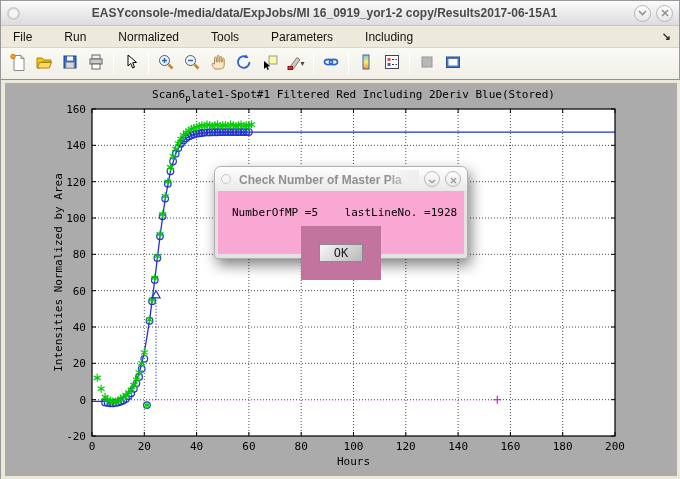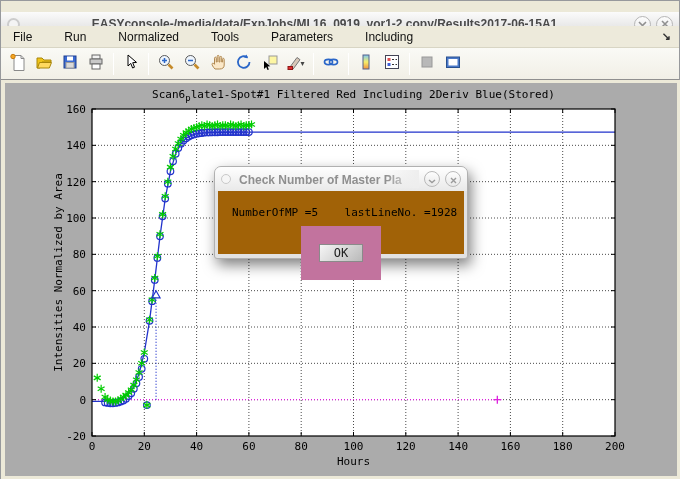--- a/index.html
+++ b/index.html
@@ -1,21 +1,21 @@
 <!DOCTYPE html>
 <html><head>
 <meta charset="utf-8">
 <style>
   * { margin:0; padding:0; box-sizing:border-box; }
   html,body { width:680px; height:479px; }
   body { font-family:"Liberation Sans", sans-serif; background:#ece9d8; overflow:hidden; }
   #window { position:relative; width:680px; height:479px; border:1px solid #97999c; background:#ece9d8; }
 
   
-  .titlebar { position:absolute; left:0; top:11px; width:100%; height:25px;
+  .titlebar { position:absolute; left:0; top:0; width:100%; height:25px;
     background:linear-gradient(#fbfbfb,#dcdcdc); border-bottom:1px solid #c6c6c6;
     display:flex; align-items:center; padding:0 6px; }
   .win-menu-btn { width:13px; height:13px; border:2px solid #cccccc; border-radius:50%;
     background:#f4f4f4; flex:0 0 auto; }
   .title-text { flex:1; text-align:center; font-size:12px; font-weight:bold; color:#4a4a4a;
     white-space:nowrap; overflow:hidden; }
   .win-btn { width:17px; height:17px; border:1.5px solid #b6b6b6; border-radius:50%;
     background:linear-gradient(#fdfdfd,#e7e7e7); display:flex; align-items:center;
     justify-content:center; margin-left:5px; flex:0 0 auto; cursor:default; }
   .win-btn svg { display:block; }
@@ -50,21 +50,21 @@
   .dlg-menu-btn { width:10px; height:10px; border:1.5px solid #c9c9c9; border-radius:50%;
     background:#f6f6f6; flex:0 0 auto; }
   .dlg-title-wrap { flex:1; position:relative; overflow:hidden; white-space:nowrap;
     height:18px; margin-left:8px; }
   .dlg-title { font-size:12px; font-weight:bold; color:#8f8f8f; line-height:18px; }
   .dlg-title-fade { position:absolute; right:0; top:0; width:34px; height:100%;
     background:linear-gradient(to right, rgba(240,240,240,0), #eeeeee); }
   .dlg-btn { width:16px; height:16px; border:1.5px solid #b9b9b9; border-radius:50%;
     background:linear-gradient(#fdfdfd,#e9e9e9); display:flex; align-items:center;
     justify-content:center; margin-left:5px; flex:0 0 auto; }
-  .dlg-body { margin:0 3px 3px 3px; height:63px; background:#a16207;
+  .dlg-body { margin:0 3px 3px 3px; height:63px; background:#f9a8d4;
     display:flex; flex-direction:column; align-items:center; }
   .dlg-message { font-family:"DejaVu Sans Mono", monospace; font-size:11px; color:#000;
     white-space:pre; margin-top:15px; align-self:flex-start; padding-left:14px; }
   .ok-button { margin-top:7px; border:2px solid #c2739e; background:#c2739e; padding:16px; }
   .ok-button-inner { min-width:44px; height:18px; border:1px solid #8a8a8a;
     background:linear-gradient(135deg,#f6f6f6,#b9b9b9); font-family:"DejaVu Sans Mono", monospace;
     font-size:12px; color:#222; display:flex; align-items:center; justify-content:center;
     padding:0 6px; }
 </style>
 </head>

